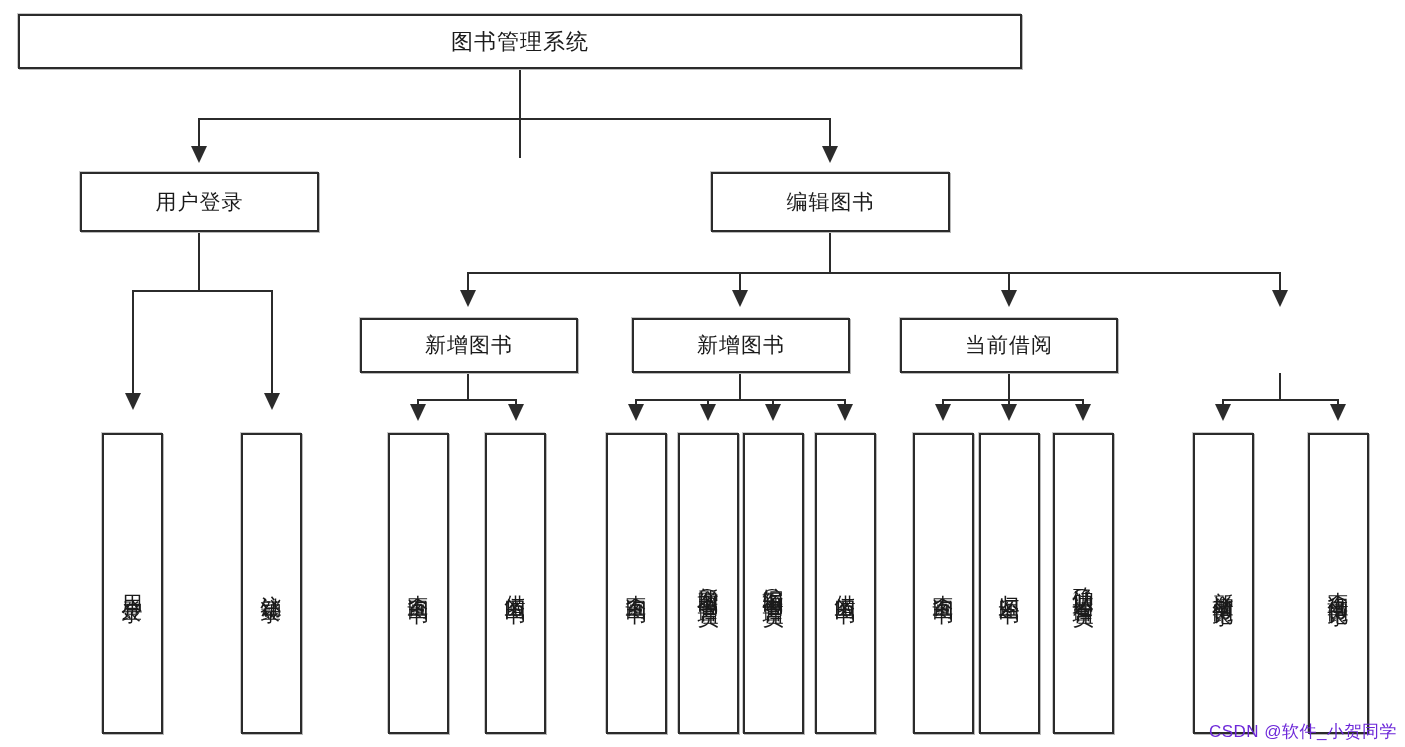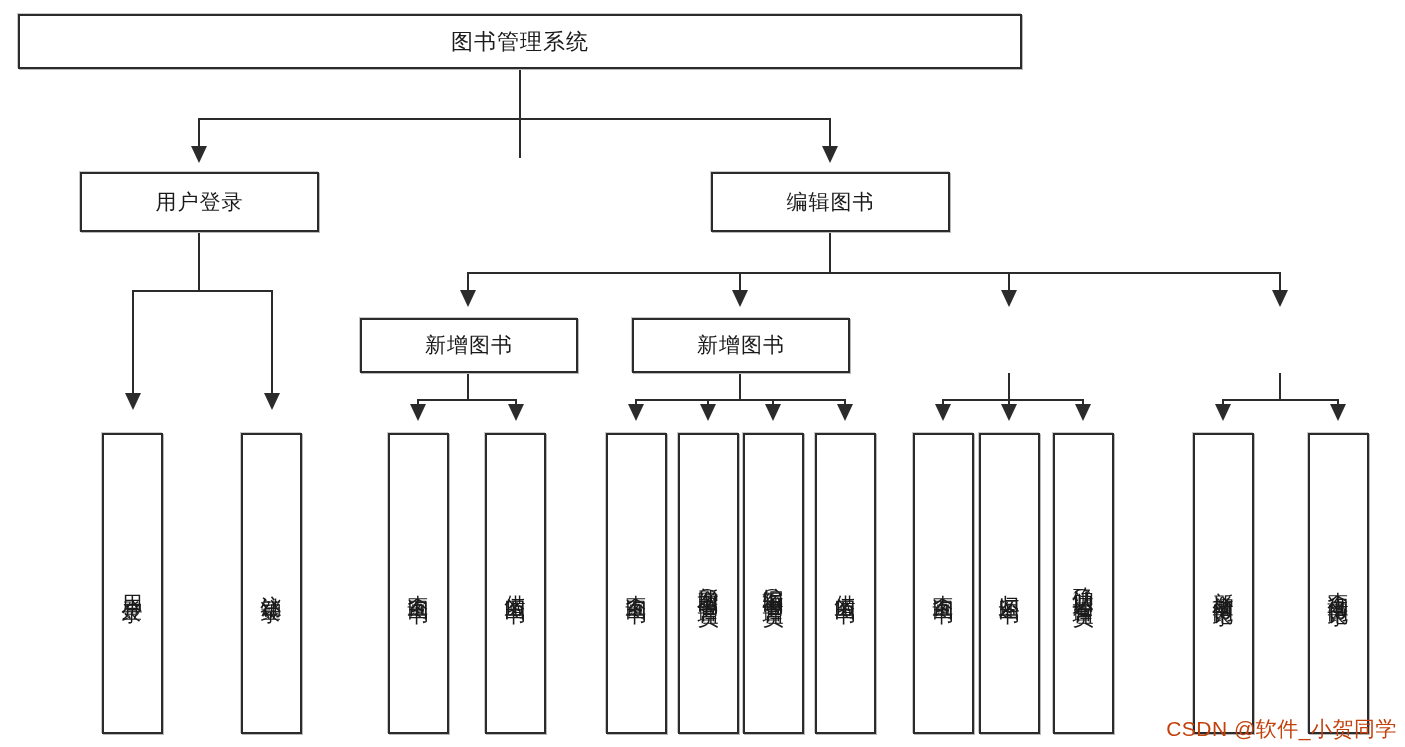--- a/index.html
+++ b/index.html
@@ -56,22 +56,22 @@
     width:0;height:0;
     border-left:8px solid transparent;
     border-right:8px solid transparent;
     border-top:17px solid #2b2b2b;
   }
 
   
   #watermark{
     position:absolute;
     right:8px;bottom:4px;
-    font-size:21px;
-    color:#c2410c;
+    font-size:17px;
+    color:#6d28d9;
     letter-spacing:0.5px;
     white-space:nowrap;
   }
 </style>
 </head>
 <body>
 
 <div id="canvas">
 
   <div class="ln v" style="left:519px;top:69px;height:89px;"></div>
@@ -143,20 +143,23 @@
   <div class="node h" style="left:711px;top:172px;width:239px;height:60px;">
     <span class="lbl">编辑图书</span>
   </div>
 
   <div class="node h" style="left:360px;top:318px;width:218px;height:55px;">
     <span class="lbl">新增图书</span>
   </div>
   <div class="node h" style="left:632px;top:318px;width:218px;height:55px;">
     <span class="lbl">新增图书</span>
   </div>
+  <div class="node h" style="left:900px;top:318px;width:218px;height:55px;">
+    <span class="lbl">当前借阅</span>
+  </div>
 
   <div class="node v" style="left:102px;top:433px;width:61px;height:301px;">
     <span class="lbl">用户登录</span>
   </div>
   <div class="node v" style="left:241px;top:433px;width:61px;height:301px;">
     <span class="lbl">注销登录</span>
   </div>
 
   <div class="node v" style="left:388px;top:433px;width:61px;height:301px;">
     <span class="lbl">查询图书</span>

